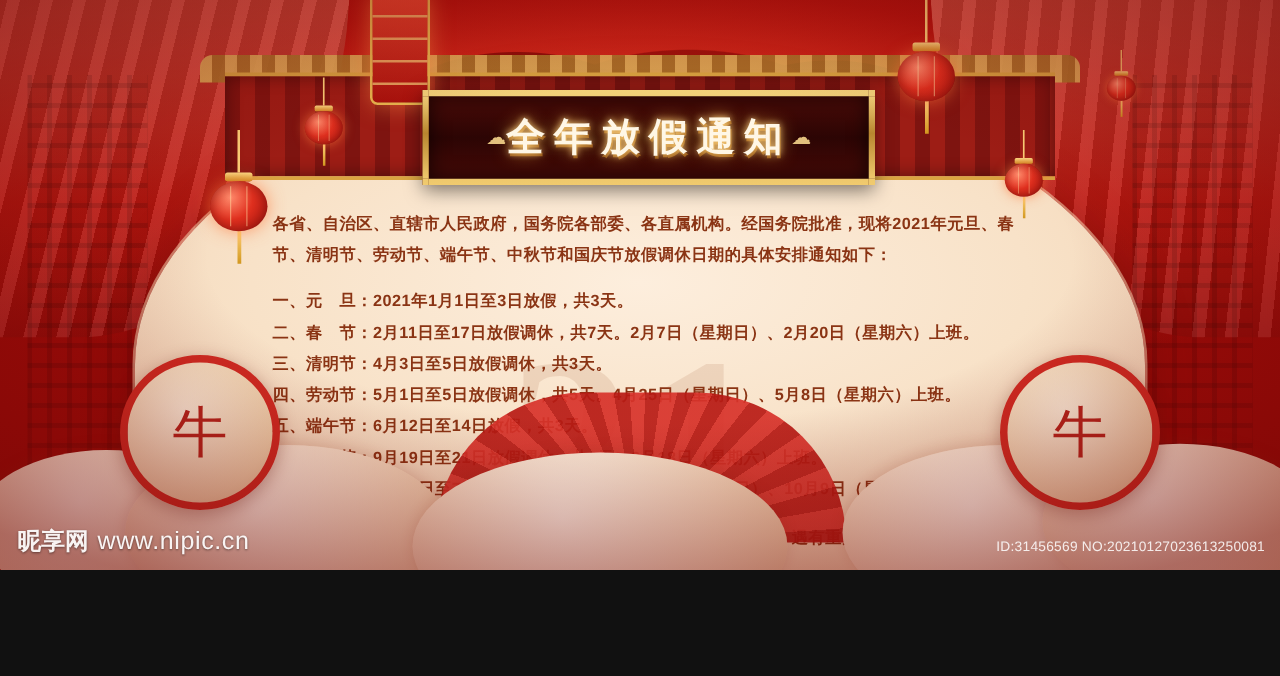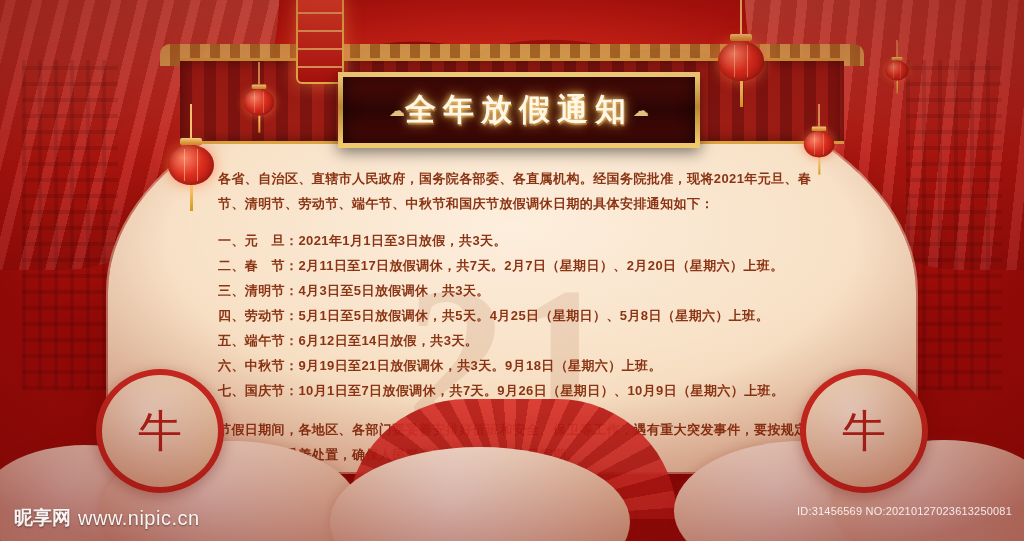--- a/index.html
+++ b/index.html
@@ -3,21 +3,21 @@
 <meta charset="utf-8">
 <style>
   html, body {
     margin: 0;
     padding: 0;
     background: #111;
   }
   #stage {
     position: relative;
     width: 1024px;
-    height: 541px;
+    height: 456px;
     overflow: hidden;
     font-family: "Liberation Sans", sans-serif;
     background: #c3120f;
   }
 
   
   .bg-red {
     position: absolute;
     inset: 0;
     background:
@@ -320,21 +320,21 @@
   }
   .wm-logo .url {
     font-size: 20px;
     letter-spacing: .5px;
     color: #fff;
     text-shadow: 0 1px 2px rgba(0,0,0,.5);
   }
   .wm-id {
     position: absolute;
     right: 12px;
-    bottom: 24px;
+    bottom: 12px;
     font-size: 11px;
     color: rgba(255,255,255,.85);
     letter-spacing: .2px;
   }
 </style>
 </head>
 <body>
 
 <div id="stage">
 

